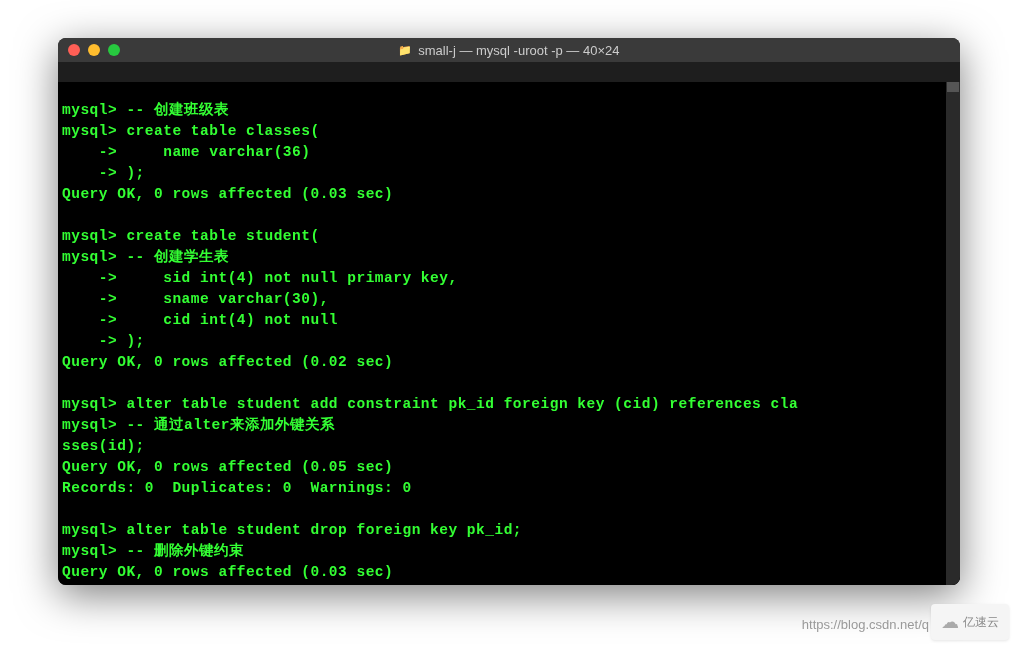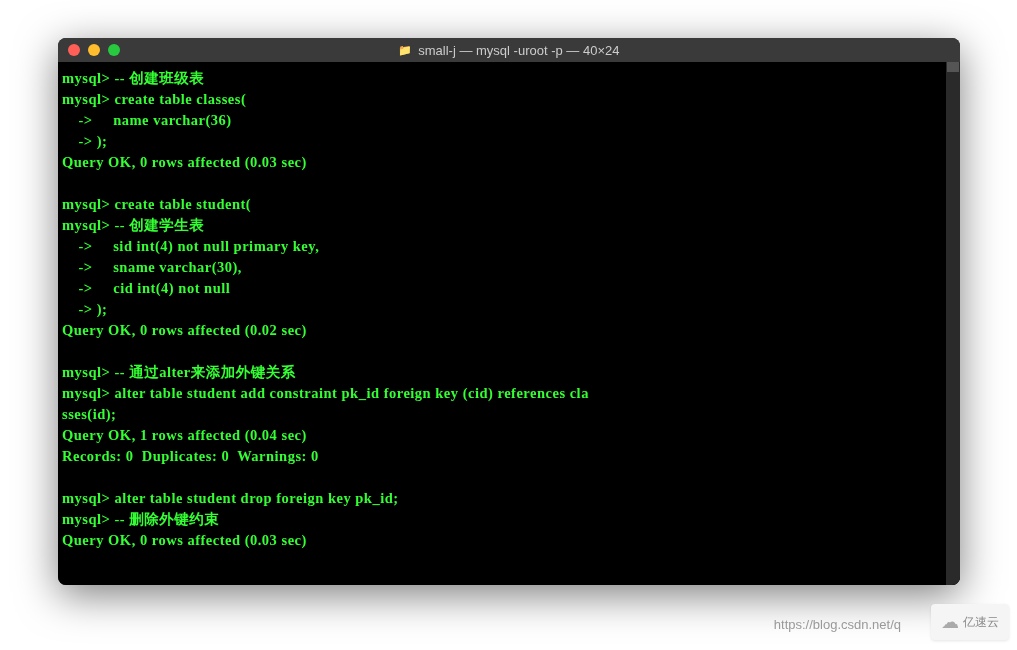--- a/index.html
+++ b/index.html
@@ -59,29 +59,30 @@
       align-items: center;
       gap: 6px;
     }
     .folder-icon {
       color: #8ab4f8;
       font-size: 11px;
     }
     .terminal-body {
       flex: 1;
       background: #000000;
-      padding: 6px 4px;
-      font-family: Liberation Serif, serif;
+      padding: 18px 4px;
+      font-family: Liberation Mono, monospace;
       font-size: 14.5px;
       line-height: 21px;
       color: #00ff00;
       font-weight: bold;
       overflow: hidden;
       position: relative;
       letter-spacing: 0.5px;
+      margin-top: 20px;
     }
     .terminal-line {
       white-space: pre;
       color: #33ff33;
     }
     .scrollbar-track {
       position: absolute;
       right: 0;
       top: 0;
       bottom: 0;
@@ -92,21 +93,21 @@
       position: absolute;
       top: 0;
       left: 1px;
       right: 1px;
       height: 10px;
       background: #555;
     }
     .watermark {
       position: absolute;
       bottom: 18px;
-      right: 116px;
+      right: 88px;
       color: #999;
       font-size: 13px;
     }
     .logo-badge {
       position: absolute;
       bottom: 10px;
       right: 8px;
       width: 78px;
       height: 36px;
       background: #f5f5f5;
@@ -148,24 +149,24 @@
         <div class="terminal-line">Query OK, 0 rows affected (0.03 sec)</div>
         <div class="terminal-line"> </div>
         <div class="terminal-line">mysql&gt; create table student(</div>
         <div class="terminal-line">mysql&gt; -- 创建学生表</div>
         <div class="terminal-line">    -&gt;     sid int(4) not null primary key,</div>
         <div class="terminal-line">    -&gt;     sname varchar(30),</div>
         <div class="terminal-line">    -&gt;     cid int(4) not null</div>
         <div class="terminal-line">    -&gt; );</div>
         <div class="terminal-line">Query OK, 0 rows affected (0.02 sec)</div>
         <div class="terminal-line"> </div>
+        <div class="terminal-line">mysql&gt; alter table student add constraint pk_id foreign key (cid) references cla</div>
         <div class="terminal-line">mysql&gt; -- 通过alter来添加外键关系</div>
-        <div class="terminal-line">mysql&gt; alter table student add constraint pk_id foreign key (cid) references cla</div>
         <div class="terminal-line">sses(id);</div>
-        <div class="terminal-line">Query OK, 1 rows affected (0.04 sec)</div>
+        <div class="terminal-line">Query OK, 0 rows affected (0.05 sec)</div>
         <div class="terminal-line">Records: 0  Duplicates: 0  Warnings: 0</div>
         <div class="terminal-line"> </div>
         <div class="terminal-line">mysql&gt; alter table student drop foreign key pk_id;</div>
         <div class="terminal-line">mysql&gt; -- 删除外键约束</div>
         <div class="terminal-line">Query OK, 0 rows affected (0.03 sec)</div>
       </div>
     <div class="scrollbar-track">
       <div class="scrollbar-thumb-top"></div>
     </div>
   </div>

